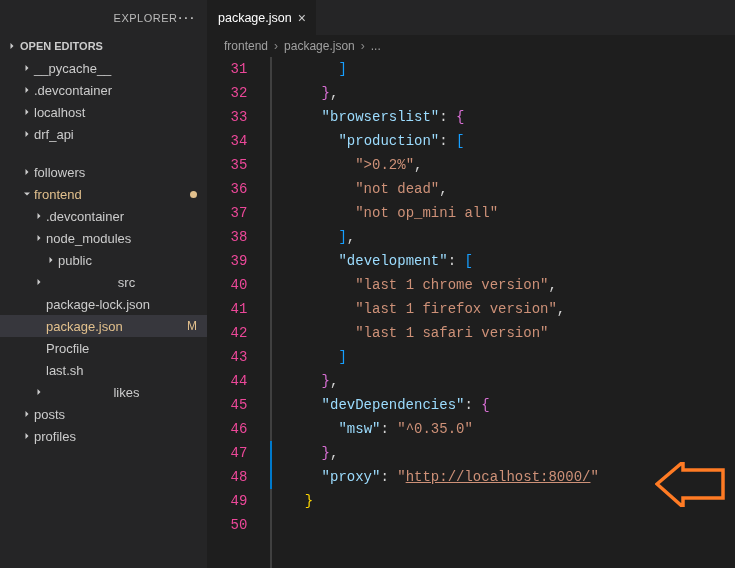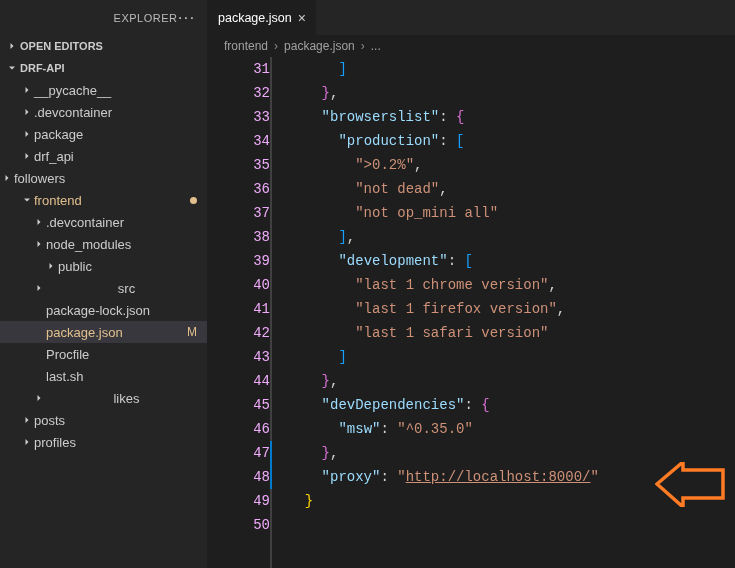--- a/index.html
+++ b/index.html
@@ -117,22 +117,22 @@
     .code-area {
       flex: 1;
       display: flex;
       font-family: Consolas, "Courier New", monospace;
       font-size: 14px;
       line-height: 24px;
       position: relative;
     }
     .gutter {
       width: 62px;
-      text-align: right;
-      color: #f0abfc;
+      text-align: center;
+      color: #ec4899;
       user-select: none;
     }
     .gutter-line { height: 24px; }
     .code-lines {
       flex: 1;
       color: #d4d4d4;
       position: relative;
       border-left: 2px solid #404040;
       padding-left: 16px;
     }
@@ -168,28 +168,20 @@
     <span class="ellipsis">···</span>
   </div>
   <div class="section-header">
     <span class="chev">
       <svg viewBox="0 0 16 16" fill="#cccccc">
           <path d="M6 4l4 4-4 4z"></path>
         </svg>
     </span>
     <span>OPEN EDITORS</span>
   </div>
-  <div class="section-header">
-    <span class="chev">
-      <svg viewBox="0 0 16 16" fill="#cccccc">
-          <path d="M4 6l4 4 4-4z"></path>
-        </svg>
-    </span>
-    <span>DRF-API</span>
-  </div>
   <div class="tree" id="tree">
       <div class="tree-item" style="padding-left: 20px;">
         <span class="chev">
           <svg viewBox="0 0 16 16" fill="#cccccc" width="12" height="12">
             <path d="M6 4l4 4-4 4z"></path>
           </svg>
         </span>
         <span class="label">__pycache__</span>
       </div>
       <div class="tree-item" style="padding-left: 20px;">
@@ -199,31 +191,31 @@
           </svg>
         </span>
         <span class="label">.devcontainer</span>
       </div>
       <div class="tree-item" style="padding-left: 20px;">
         <span class="chev">
           <svg viewBox="0 0 16 16" fill="#cccccc" width="12" height="12">
             <path d="M6 4l4 4-4 4z"></path>
           </svg>
         </span>
-        <span class="label">package</span>
+        <span class="label">localhost</span>
       </div>
       <div class="tree-item" style="padding-left: 20px;">
         <span class="chev">
           <svg viewBox="0 0 16 16" fill="#cccccc" width="12" height="12">
             <path d="M6 4l4 4-4 4z"></path>
           </svg>
         </span>
         <span class="label">drf_api</span>
       </div>
-      <div class="tree-item" style="">
+      <div class="tree-item" style="padding-left: 20px; margin-top: 16px;">
         <span class="chev">
           <svg viewBox="0 0 16 16" fill="#cccccc" width="12" height="12">
             <path d="M6 4l4 4-4 4z"></path>
           </svg>
         </span>
         <span class="label">followers</span>
       </div>
       <div class="tree-item" style="padding-left: 20px;">
         <span class="chev">
           <svg viewBox="0 0 16 16" fill="#cccccc" width="12" height="12">

